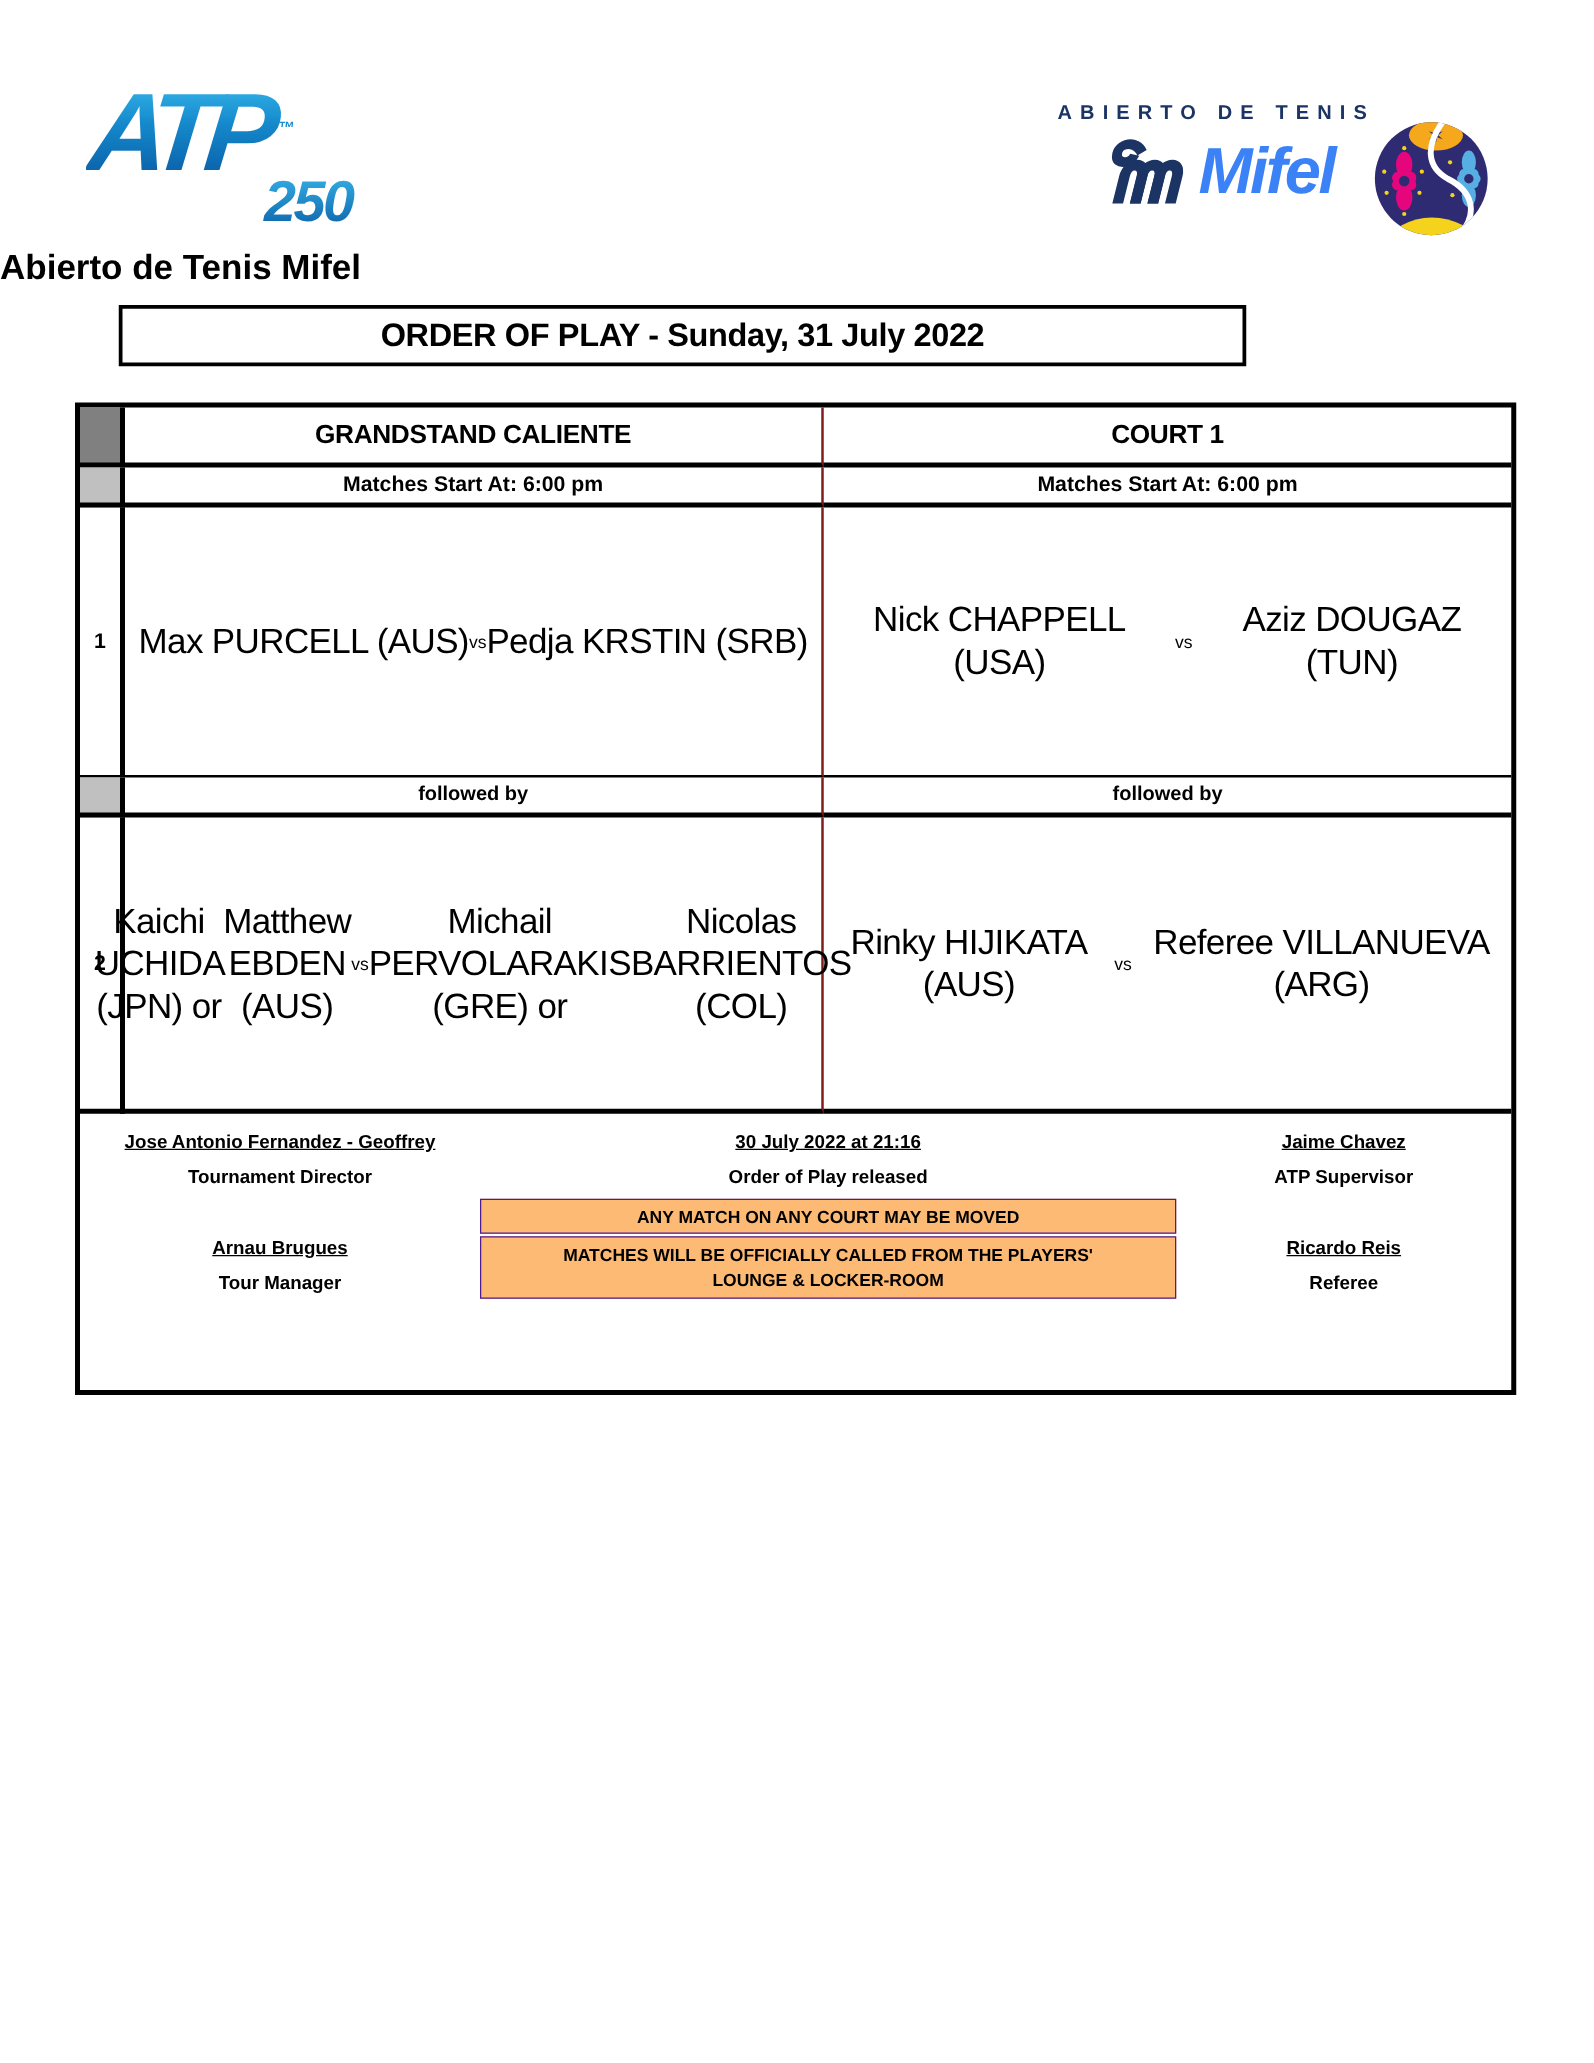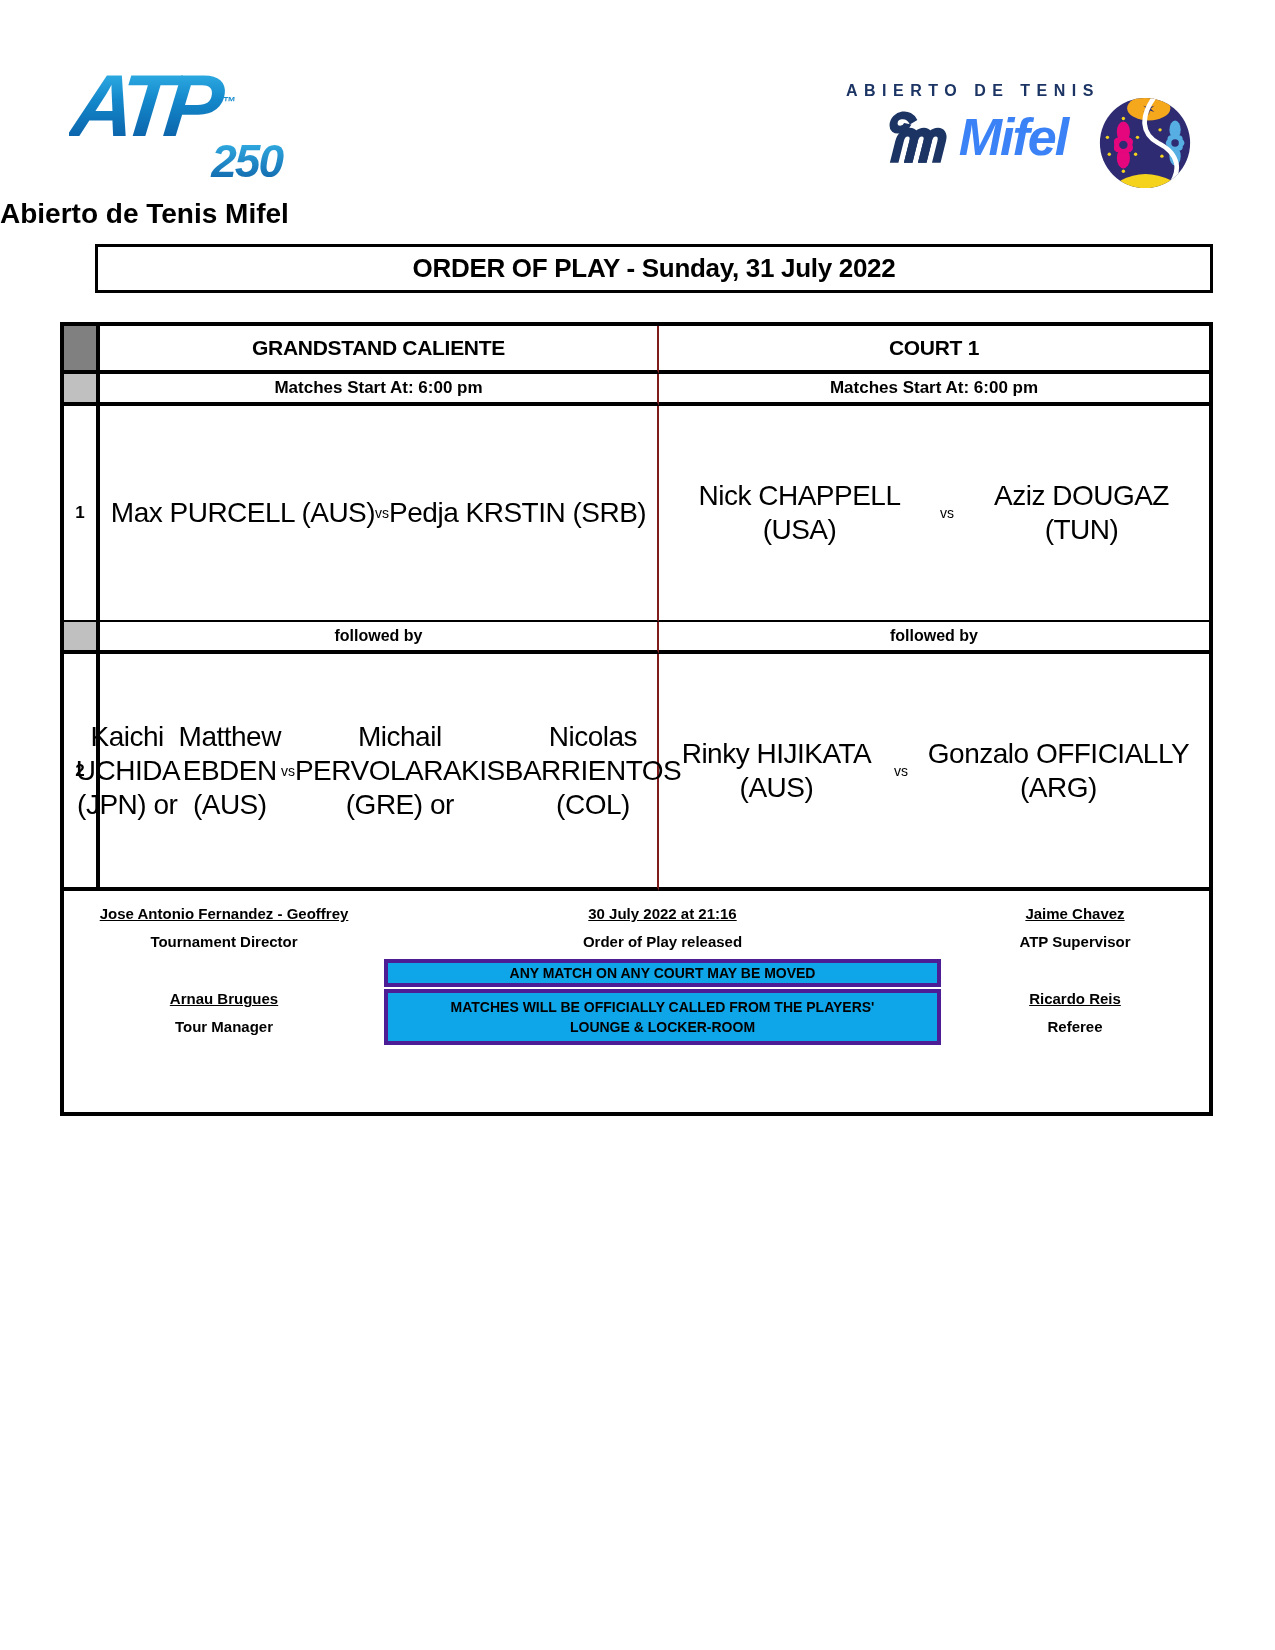--- a/index.html
+++ b/index.html
@@ -37,21 +37,21 @@
   .event-name { font-size:16px; font-weight:bold; letter-spacing:6.5px; color:#1B3464; white-space:nowrap; }
   .mifel-row { display:flex; align-items:center; justify-content:center; gap:6px; margin-top:8px; }
   .mifel-m { width:78px; height:58px; }
   .mifel-word { font-size:52px; font-weight:bold; font-style:italic; color:#3b82f6; letter-spacing:-2px; line-height:52px; }
 
   .ball { position:absolute; left:1098px; top:96px; width:94px; height:94px; }
 
   
   .doc-title { position:absolute; left:0; top:198px; width:100%; text-align:left; font-size:28px; font-weight:bold; }
   .oop-box {
-    position:absolute; left:95px; top:244px; width:1118px; height:49px;
+    position:absolute; left:95px; top:244px; width:902px; height:49px;
     border:3px solid #000; display:flex; align-items:center; justify-content:center;
     font-size:26px; font-weight:bold; letter-spacing:-0.3px;
   }
 
   
   .sched {
     position:absolute; left:60px; top:322px; width:1153px; height:794px;
     border:4px solid #000; display:grid;
     grid-template-columns:36px 559px 1fr;
     grid-template-rows:48px 32px 216px 32px 237px 1fr;
@@ -79,21 +79,21 @@
     grid-template-columns:320px 557px 1fr;
     align-content:start; padding-top:14px;
   }
   .fcol { text-align:center; }
   .off-name { font-size:15px; font-weight:bold; text-decoration:underline; }
   .off-role { font-size:15px; font-weight:bold; margin-top:11px; }
   .off-gap  { margin-top:40px; }
   .release-dt { font-size:15px; font-weight:bold; text-decoration:underline; }
   .release-label { font-size:15px; font-weight:bold; margin-top:11px; }
   .notice {
-    background:#0ea5e9; border:4px solid #4c1d95; font-size:14px; font-weight:bold;
+    background:#fdba74; border:1px solid #4c1d95; font-size:14px; font-weight:bold;
     display:flex; align-items:center; justify-content:center; text-align:center;
   }
   .notice-1 { margin-top:9px; height:28px; }
   .notice-2 { margin-top:2px; min-height:48px; padding:4px 44px; line-height:20px; }
 </style>
 </head>
 <body>
 
 <div class="page">
 
@@ -194,21 +194,21 @@
     <div class="c match bb4">
       <div class="pline">Kaichi UCHIDA (JPN) or</div>
       <div class="pline">Matthew EBDEN (AUS)</div>
       <div class="vs">vs</div>
       <div class="pline">Michail PERVOLARAKIS (GRE) or</div>
       <div class="pline">Nicolas BARRIENTOS (COL)</div>
     </div>
     <div class="c match lastcol bb4">
       <div class="pline">Rinky HIJIKATA (AUS)</div>
       <div class="vs">vs</div>
-      <div class="pline">Gonzalo OFFICIALLY (ARG)</div>
+      <div class="pline">Referee VILLANUEVA (ARG)</div>
     </div>
 
     <div class="footer">
       <div class="fcol">
         <div class="off-name">Jose Antonio Fernandez - Geoffrey</div>
         <div class="off-role">Tournament Director</div>
         <div class="off-name off-gap">Arnau Brugues</div>
         <div class="off-role">Tour Manager</div>
       </div>
       <div class="fcol">

